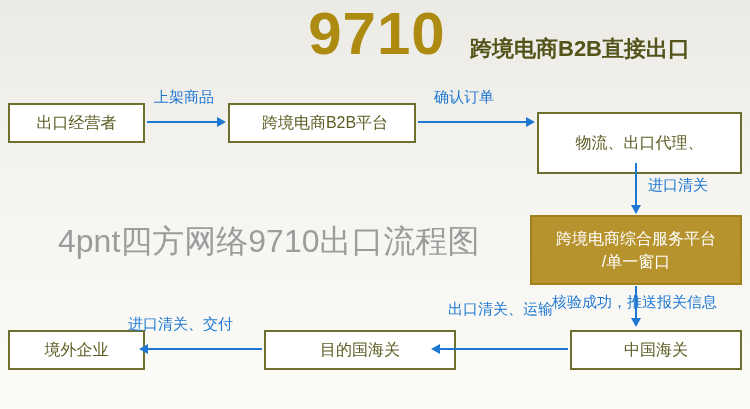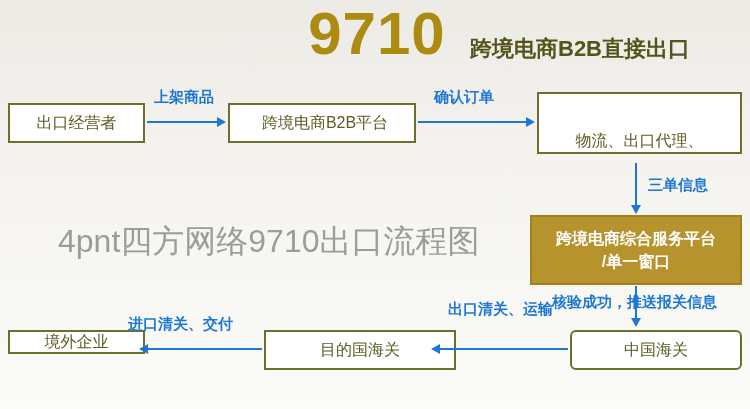--- a/index.html
+++ b/index.html
@@ -53,21 +53,21 @@
     align-items: center;
     justify-content: center;
     text-align: center;
     box-sizing: border-box;
     z-index: 2;
   }
   .node.gold {
     background: #b6932c;
     border-color: #a1811a;
     color: #ffffff;
-    font-weight: bold;
+    font-weight: normal;
   }
 
   .harrow {
     position: absolute;
     height: 2px;
     background: #1e78d2;
     z-index: 2;
   }
   .harrow.right::after {
     content: '';
@@ -99,70 +99,69 @@
     border-left: 5px solid transparent;
     border-right: 5px solid transparent;
   }
 
   .edge-label {
     position: absolute;
     color: #1e78d2;
     font-size: 15px;
     white-space: nowrap;
     z-index: 3;
-    font-weight: bold;
   }
 </style>
 </head>
 <body>
 
 <div class="canvas">
 
   <div class="title-number">9710</div>
   <div class="title-subtitle">跨境电商B2B直接出口</div>
 
   <div class="watermark">4pnt四方网络9710出口流程图</div>
 
   <div class="node" style="left:8px; top:103px; width:137px; height:40px;">
     <span>出口经营者</span>
   </div>
 
   <div class="node" style="left:228px; top:103px; width:188px; height:40px;padding-left:6px;">
     <span>跨境电商B2B平台</span>
   </div>
 
-  <div class="node" style="left:537px; top:92px; width:205px; height:62px;justify-content:flex-end;">
+  <div class="node" style="left:537px; top:112px; width:205px; height:62px;">
     <span>物流、出口代理、</span>
   </div>
 
   <div class="node gold" style="left:530px; top:215px; width:212px; height:70px;">
     <span>跨境电商综合服务平台</span>
     <span>/单一窗口</span>
   </div>
 
-  <div class="node" style="left:570px; top:330px; width:172px; height:40px;border-radius:6px;">
+  <div class="node" style="left:570px; top:330px; width:172px; height:40px;">
     <span>中国海关</span>
   </div>
 
   <div class="node" style="left:264px; top:330px; width:192px; height:40px;">
     <span>目的国海关</span>
   </div>
 
-  <div class="node" style="left:8px; top:330px; width:137px; height:24px;">
+  <div class="node" style="left:8px; top:330px; width:137px; height:40px;">
     <span>境外企业</span>
   </div>
 
   <div class="harrow right" style="left:147px; top:121px; width:70px;"></div>
   <span class="edge-label" style="left:154px; top:88px;">上架商品</span>
 
   <div class="harrow right" style="left:418px; top:121px; width:108px;"></div>
   <span class="edge-label" style="left:434px; top:88px;">确认订单</span>
 
   <div class="varrow down" style="left:635px; top:163px; height:42px;"></div>
-  <span class="edge-label" style="left:648px; top:176px;">三单信息</span>
+  <span class="edge-label" style="left:648px; top:176px;">进口清关</span>
 
   <div class="varrow down" style="left:635px; top:286px; height:32px;"></div>
   <span class="edge-label" style="left:552px; top:293px;">核验成功，推送报关信息</span>
 
   <div class="harrow left" style="left:440px; top:348px; width:128px;"></div>
   <span class="edge-label" style="left:448px; top:300px;">出口清关、运输</span>
 
   <div class="harrow left" style="left:148px; top:348px; width:114px;"></div>
   <span class="edge-label" style="left:128px; top:315px;">进口清关、交付</span>
 

